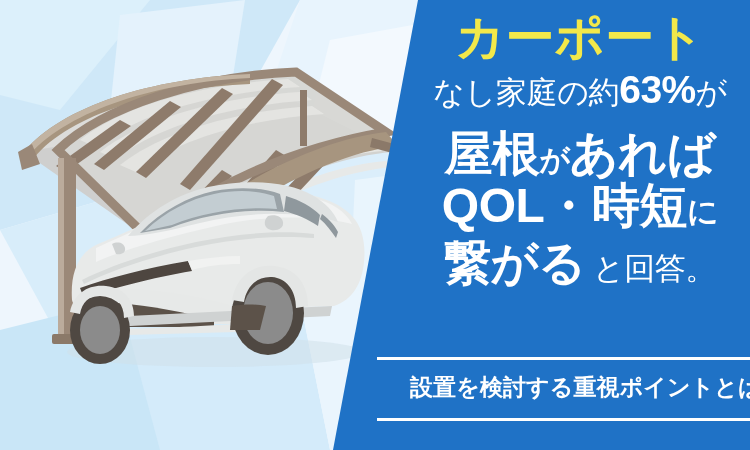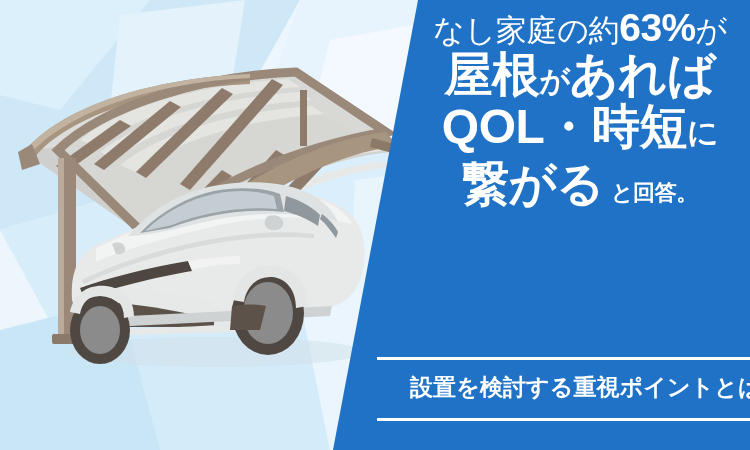--- a/index.html
+++ b/index.html
@@ -45,37 +45,37 @@
     color:#f2e84a;
     letter-spacing:0.005em;
   }
   .line-2{
     margin-top:8px;
     font-size:31px;
     font-weight:500;
   }
   .line-2 .pct{font-weight:800;font-size:39px;letter-spacing:-0.015em;}
   .line-3{
-    margin-top:4px;
+    margin-top:21px;
     font-size:48px;
     font-weight:700;
   }
   .line-3 .sm{font-size:30px;font-weight:600;}
   .line-4{
     margin-top:4px;
     font-size:48px;
     font-weight:800;
   }
   .line-4 .sm{font-size:31px;font-weight:700;}
   .line-5{
     margin-top:9px;
     font-size:47px;
     font-weight:700;
   }
-  .line-5 .sm{font-size:22px;font-weight:700;margin-left:7px;}
+  .line-5 .sm{font-size:31px;font-weight:400;margin-left:7px;}
 
   .rule{
     width:385px;height:3px;background:#ffffff;
     position:absolute;right:-12px;
   }
   .rule-top{top:357px;}
   .rule-bot{top:418px;}
 
   .tagline{
     position:absolute;top:372px;width:100%;
@@ -244,20 +244,21 @@
       <path d="M232 306 C 244 304 256 304 266 306 L 260 330 L 230 330 Z" fill="#5c5249"></path>
     </g>
   </svg>
 
   <svg class="panel" viewBox="0 0 750 450" preserveAspectRatio="none">
     <polygon points="418,0 750,0 750,450 333,450" fill="#1f72c6"></polygon>
   </svg>
 
   <div class="panel-content">
 
+    <div class="tl line-title">カーポート</div>
 
     <div class="tl line-2">
       <span>なし家庭の約</span><span class="pct">63%</span><span>が</span>
     </div>
 
     <div class="tl line-3">
       <span>屋根</span><span class="sm">が</span><span>あれば</span>
     </div>
 
     <div class="tl line-4">

